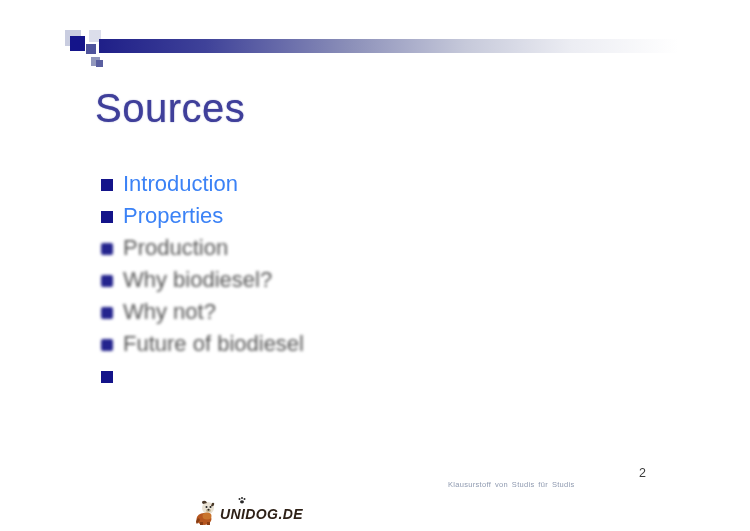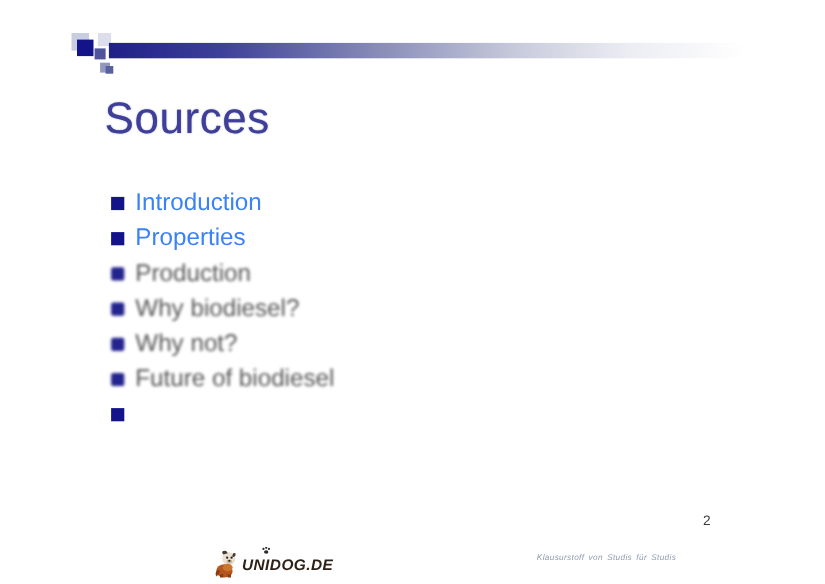--- a/index.html
+++ b/index.html
@@ -64,24 +64,24 @@
     display:flex;align-items:flex-end;filter:blur(.35px);
   }
   .dog-icon{display:block;}
   .logo-text-wrap{position:relative;margin-left:3px;padding-bottom:3px;}
   .paw-icon{position:absolute;left:18px;top:-8px;display:block;}
   .logo-text{
     font-size:14px;font-weight:700;font-style:italic;
     letter-spacing:.4px;color:#2e2117;white-space:nowrap;
   }
   .footer-tagline{
-    position:absolute;left:448px;top:502px;
-    font-size:7.5px;font-style:italic;
+    position:absolute;left:448px;top:480px;
+    font-size:7.5px;
     color:#8f9ab0;letter-spacing:.3px;word-spacing:1.5px;
-    white-space:nowrap;filter:blur(.4px);margin-left:40px;
+    white-space:nowrap;filter:blur(.4px);
   }
 </style>
 </head>
 <body>
 
 <div class="slide">
 
   <div class="deco">
     <div class="sq sq-a"></div>
     <div class="sq sq-b"></div>

